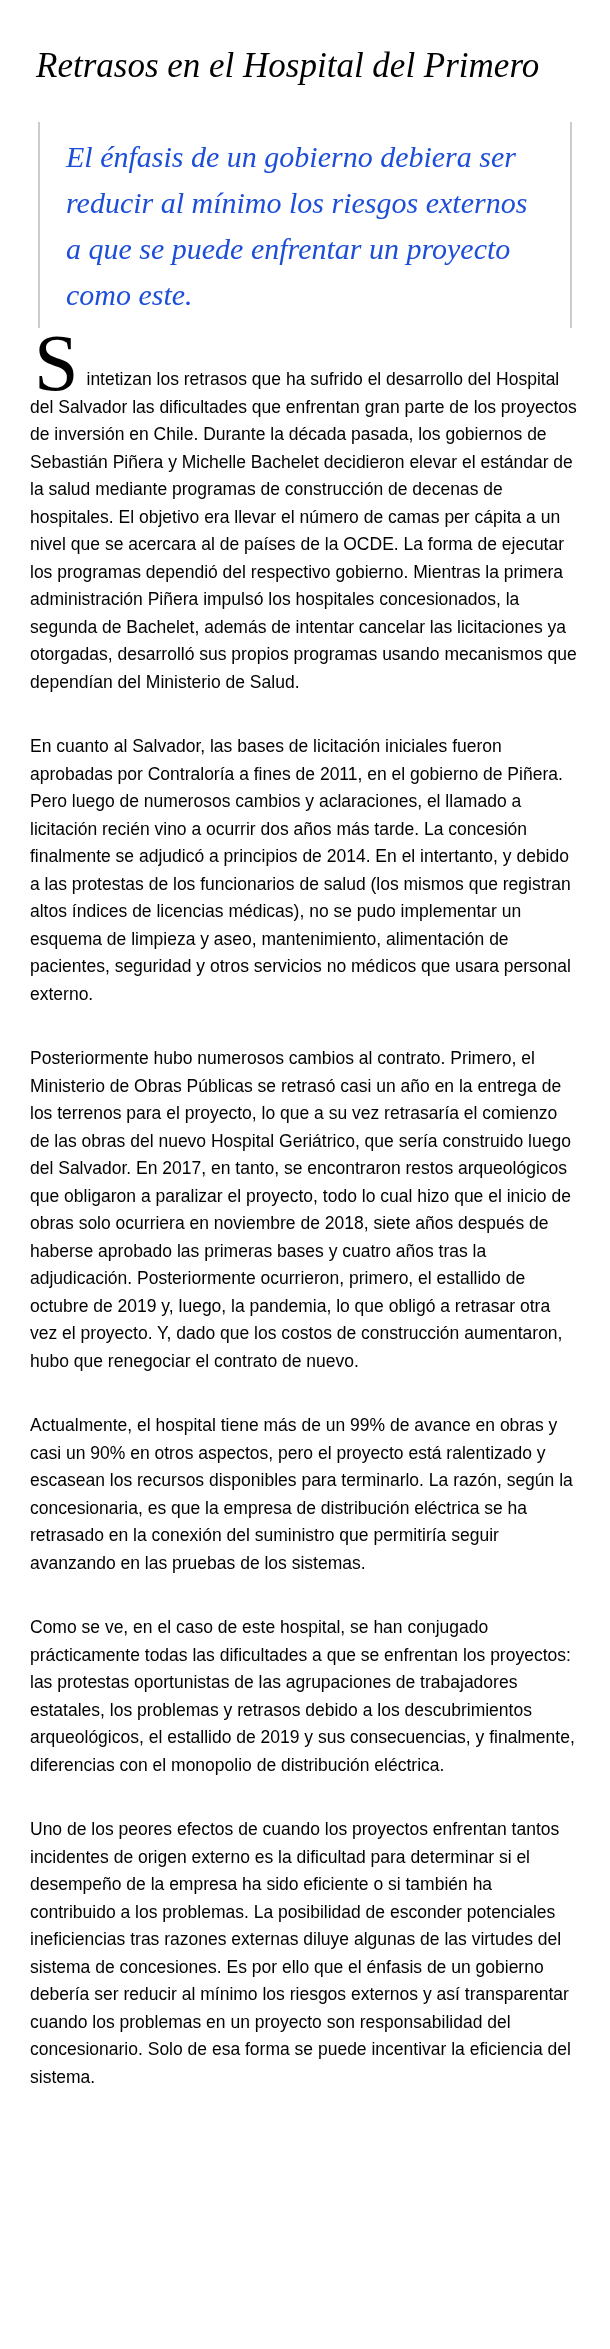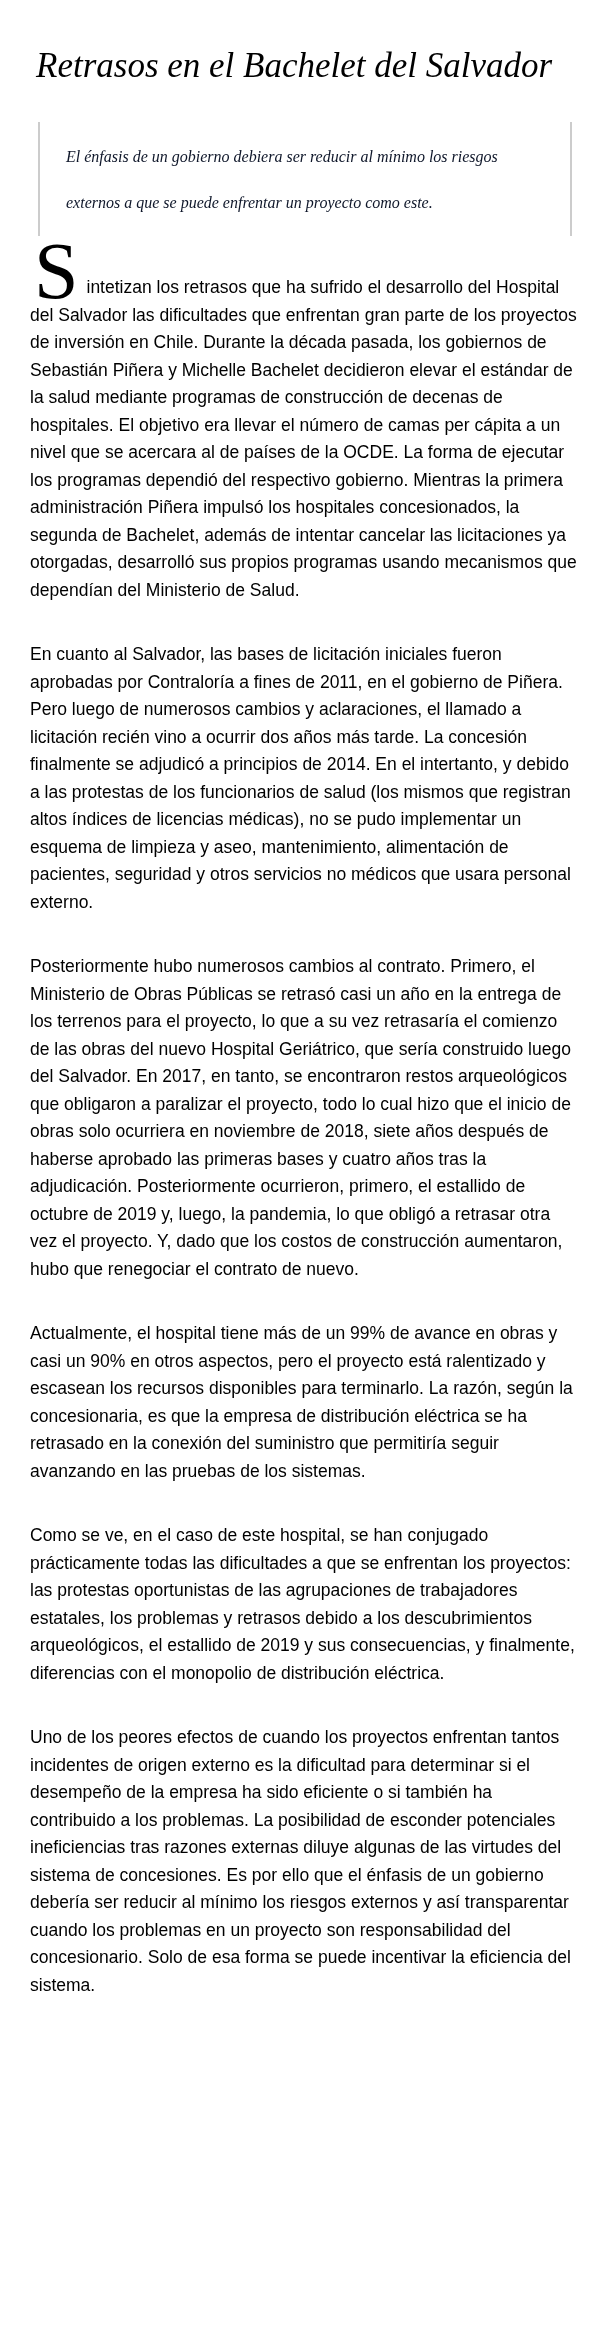--- a/index.html
+++ b/index.html
@@ -27,23 +27,23 @@
     color: #000000;
   }
   .pull-quote {
     margin: 36px 8px 0 8px;
     border-left: 2px solid #cccccc;
     border-right: 2px solid #cccccc;
     padding: 12px 22px 10px 26px;
     font-family: "Liberation Serif", serif;
     font-style: italic;
     font-weight: 400;
-    font-size: 16px;
+    font-size: 30px;
     line-height: 46px;
-    color: #0f172a;
+    color: #1d4ed8;
   }
   .body-text p {
     font-size: 17.5px;
     line-height: 27.5px;
     margin: 0 0 37px 0;
     color: #000000;
   }
   .body-text p.lead {
     margin-top: 38px;
   }
@@ -58,21 +58,21 @@
   }
   .body-text p:last-child {
     margin-bottom: 12px;
   }
 </style>
 </head>
 <body>
 
 <div class="article">
 
-  <h1 class="page-title">Retrasos en el Bachelet del Salvador</h1>
+  <h1 class="page-title">Retrasos en el Hospital del Primero</h1>
 
   <blockquote class="pull-quote"><span>El énfasis de un gobierno debiera ser reducir al mínimo los riesgos externos a que se puede enfrentar un proyecto como este.</span></blockquote>
 
   <div class="body-text">
 
     <p class="lead"><span class="drop-cap">S</span><span>intetizan los retrasos que ha sufrido el desarrollo del Hospital del Salvador las dificultades que enfrentan gran parte de los proyectos de inversión en Chile. Durante la década pasada, los gobiernos de Sebastián Piñera y Michelle Bachelet decidieron elevar el estándar de la salud mediante programas de construcción de decenas de hospitales. El objetivo era llevar el número de camas per cápita a un nivel que se acercara al de países de la OCDE. La forma de ejecutar los programas dependió del respectivo gobierno. Mientras la primera administración Piñera impulsó los hospitales concesionados, la segunda de Bachelet, además de intentar cancelar las licitaciones ya otorgadas, desarrolló sus propios programas usando mecanismos que dependían del Ministerio de Salud.</span></p>
 
     <p><span>En cuanto al Salvador, las bases de licitación iniciales fueron aprobadas por Contraloría a fines de 2011, en el gobierno de Piñera. Pero luego de numerosos cambios y aclaraciones, el llamado a licitación recién vino a ocurrir dos años más tarde. La concesión finalmente se adjudicó a principios de 2014. En el intertanto, y debido a las protestas de los funcionarios de salud (los mismos que registran altos índices de licencias médicas), no se pudo implementar un esquema de limpieza y aseo, mantenimiento, alimentación de pacientes, seguridad y otros servicios no médicos que usara personal externo.</span></p>
 
     <p><span>Posteriormente hubo numerosos cambios al contrato. Primero, el Ministerio de Obras Públicas se retrasó casi un año en la entrega de los terrenos para el proyecto, lo que a su vez retrasaría el comienzo de las obras del nuevo Hospital Geriátrico, que sería construido luego del Salvador. En 2017, en tanto, se encontraron restos arqueológicos que obligaron a paralizar el proyecto, todo lo cual hizo que el inicio de obras solo ocurriera en noviembre de 2018, siete años después de haberse aprobado las primeras bases y cuatro años tras la adjudicación. Posteriormente ocurrieron, primero, el estallido de octubre de 2019 y, luego, la pandemia, lo que obligó a retrasar otra vez el proyecto. Y, dado que los costos de construcción aumentaron, hubo que renegociar el contrato de nuevo.</span></p>

